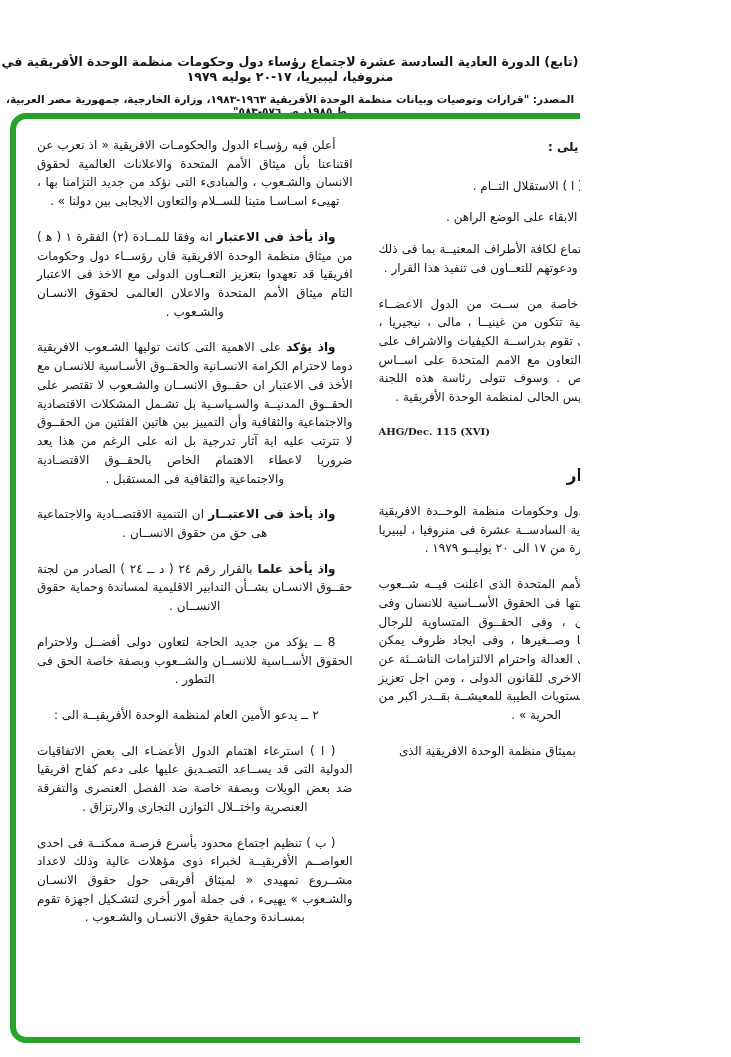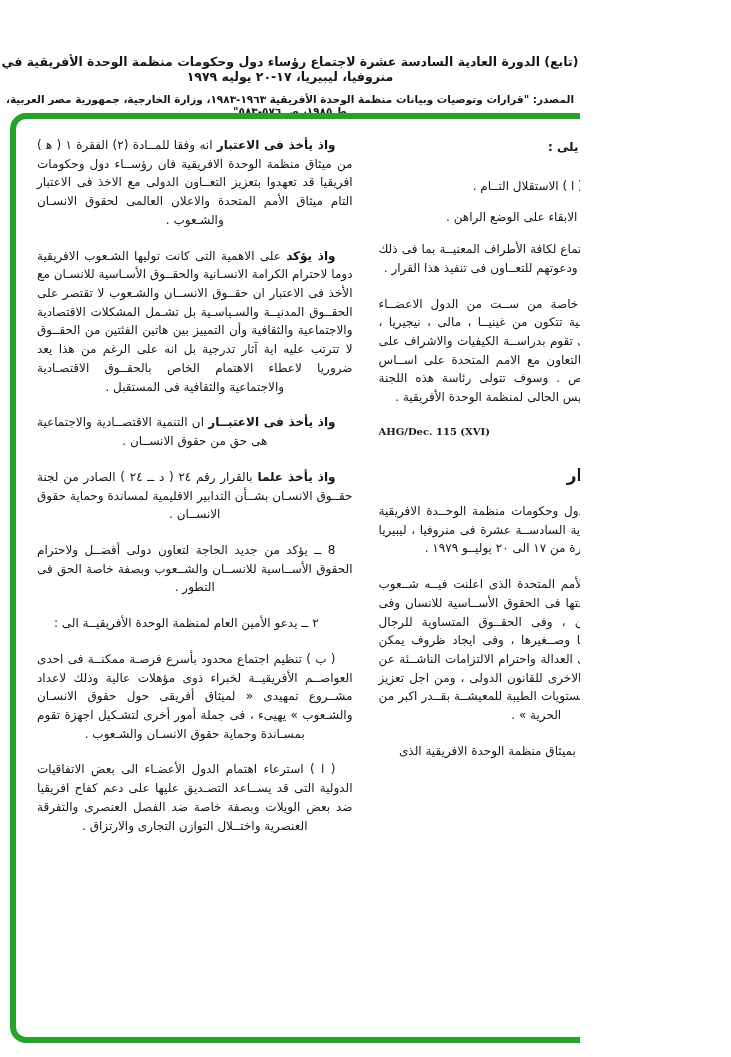--- a/index.html
+++ b/index.html
@@ -51,28 +51,29 @@
         <p class="para">٣ ــ الدعوة لعقد اجتماع لكافة الأطراف المعنيــة بما فى ذلك ممثل الصحراء الغربية ودعوتهم للتعــاون فى تنفيذ هذا القرار .</p>
         <p class="para">) ــ تشكيل لجنة خاصة من ســت من الدول الاعضــاء بمنظمة الوحدة الأفريقية تتكون من غينيــا ، مالى ، نيجيريا ، والســودان وتنزانيا لكى تقوم بدراســة الكيفيات والاشراف على تنظيم اســتفتاء عام بالتعاون مع الامم المتحدة على اســاس صوت واحد لكل شخص . وسوف تتولى رئاسة هذه اللجنة الخاصة ليبيريا ، الرئيس الحالى لمنظمة الوحدة الأفريقية .</p>
         <div class="ref">AHG/Dec. 115 (XVI)</div>
         <div class="heading hd1">قــرار</div>
         <p class="para">ان مؤتمر رؤسـاء دول وحكومات منظمة الوحــدة الافريقية المنعقد فى دورته العادية السادســة عشرة فى منروفيا ، ليبيريا ، خــلال الفتــرة من ١٧ الى ٢٠ يوليــو ١٩٧٩ .</p>
         <p class="para"><b>واذ يذكر</b><span> بميثاق الأمم المتحدة الذى اعلنت فيــه شــعوب الأمم المتحدة « عن ثقتها فى الحقوق الأســاسية للانسان وفى كرامة وقيمة الانســان ، وفى الحقــوق المتساوية للرجال والنســاء وللأمم كبيرها وصــغيرها ، وفى ايجاد ظروف يمكن بمقتضــاها الحفاظ على العدالة واحترام الالتزامات الناشــئة عن المعاهدات والمصــادر الاخرى للقانون الدولى ، ومن اجل تعزيز التقــدم الاجتماعى والمستويات الطيبة للمعيشــة بقــدر اكبر من الحرية » .</span></p>
         <p class="para"><b>واذ يذكر ايضا</b><span> بميثاق منظمة الوحدة الافريقية الذى</span></p>
       </div>
 
       <div class="col">
+        <p class="para">أعلن فيه رؤسـاء الدول والحكومـات الافريقية « اذ نعرب عن اقتناعنا بأن ميثاق الأمم المتحدة والاعلانات العالمية لحقوق الانسان والشـعوب ، والمبادىء التى نؤكد من جديد التزامنا بها ، تهيىء اسـاسـا متينا للســلام والتعاون الايجابى بين دولنا » .</p>
         <p class="para"><b>واذ يأخذ فى الاعتبار</b><span> انه وفقا للمــادة (٢) الفقرة ١ ( ﻫ ) من ميثاق منظمة الوحدة الافريقية فان رؤســاء دول وحكومات افريقيا قد تعهدوا بتعزيز التعــاون الدولى مع الاخذ فى الاعتبار التام ميثاق الأمم المتحدة والاعلان العالمى لحقوق الانسـان والشـعوب .</span></p>
         <p class="para"><b>واذ يؤكد</b><span> على الاهمية التى كانت توليها الشـعوب الافريقية دوما لاحترام الكرامة الانسـانية والحقــوق الأسـاسية للانسـان مع الأخذ فى الاعتبار ان حقــوق الانســان والشـعوب لا تقتصر على الحقــوق المدنيــة والسـياسـية بل تشـمل المشكلات الاقتصادية والاجتماعية والثقافية وأن التمييز بين هاتين الفئتين من الحقــوق لا تترتب عليه اية آثار تدرجية بل انه على الرغم من هذا يعد ضروريا لاعطاء الاهتمام الخاص بالحقــوق الاقتصـادية والاجتماعية والثقافية فى المستقبل .</span></p>
         <p class="para"><b>واذ يأخذ فى الاعتبــار</b><span> ان التنمية الاقتصــادية والاجتماعية هى حق من حقوق الانســان .</span></p>
         <p class="para"><b>واذ يأخذ علما</b><span> بالقرار رقم ٢٤ ( د ــ ٢٤ ) الصادر من لجنة حقــوق الانسـان بشــأن التدابير الاقليمية لمساندة وحماية حقوق الانســان .</span></p>
         <p class="para">8 ــ يؤكد من جديد الحاجة لتعاون دولى أفضــل ولاحترام الحقوق الأســاسية للانســان والشــعوب وبصفة خاصة الحق فى التطور .</p>
         <p class="para">٢ ــ يدعو الأمين العام لمنظمة الوحدة الأفريقيــة الى :</p>
+        <p class="para">( ا ) استرعاء اهتمام الدول الأعضـاء الى بعض الاتفاقيات الدولية التى قد يســاعد التصـديق عليها على دعم كفاح افريقيا ضد بعض الويلات وبصفة خاصة ضد الفصل العنصرى والتفرقة العنصرية واختــلال التوازن التجارى والارتزاق .</p>
         <p class="para">( ب ) تنظيم اجتماع محدود بأسرع فرصـة ممكنــة فى احدى العواصــم الأفريقيــة لخبراء ذوى مؤهلات عالية وذلك لاعداد مشــروع تمهيدى « لميثاق أفريقى حول حقوق الانسـان والشـعوب » يهيىء ، فى جملة أمور أخرى لتشـكيل اجهزة تقوم بمسـاندة وحماية حقوق الانسـان والشـعوب .</p>
-        <p class="para">( ا ) استرعاء اهتمام الدول الأعضـاء الى بعض الاتفاقيات الدولية التى قد يســاعد التصـديق عليها على دعم كفاح افريقيا ضد بعض الويلات وبصفة خاصة ضد الفصل العنصرى والتفرقة العنصرية واختــلال التوازن التجارى والارتزاق .</p>
       </div>
 
     </div>
   </div>
 
   <div class="pagenum">٧</div>
 
 </div>
 
 </body></html>

